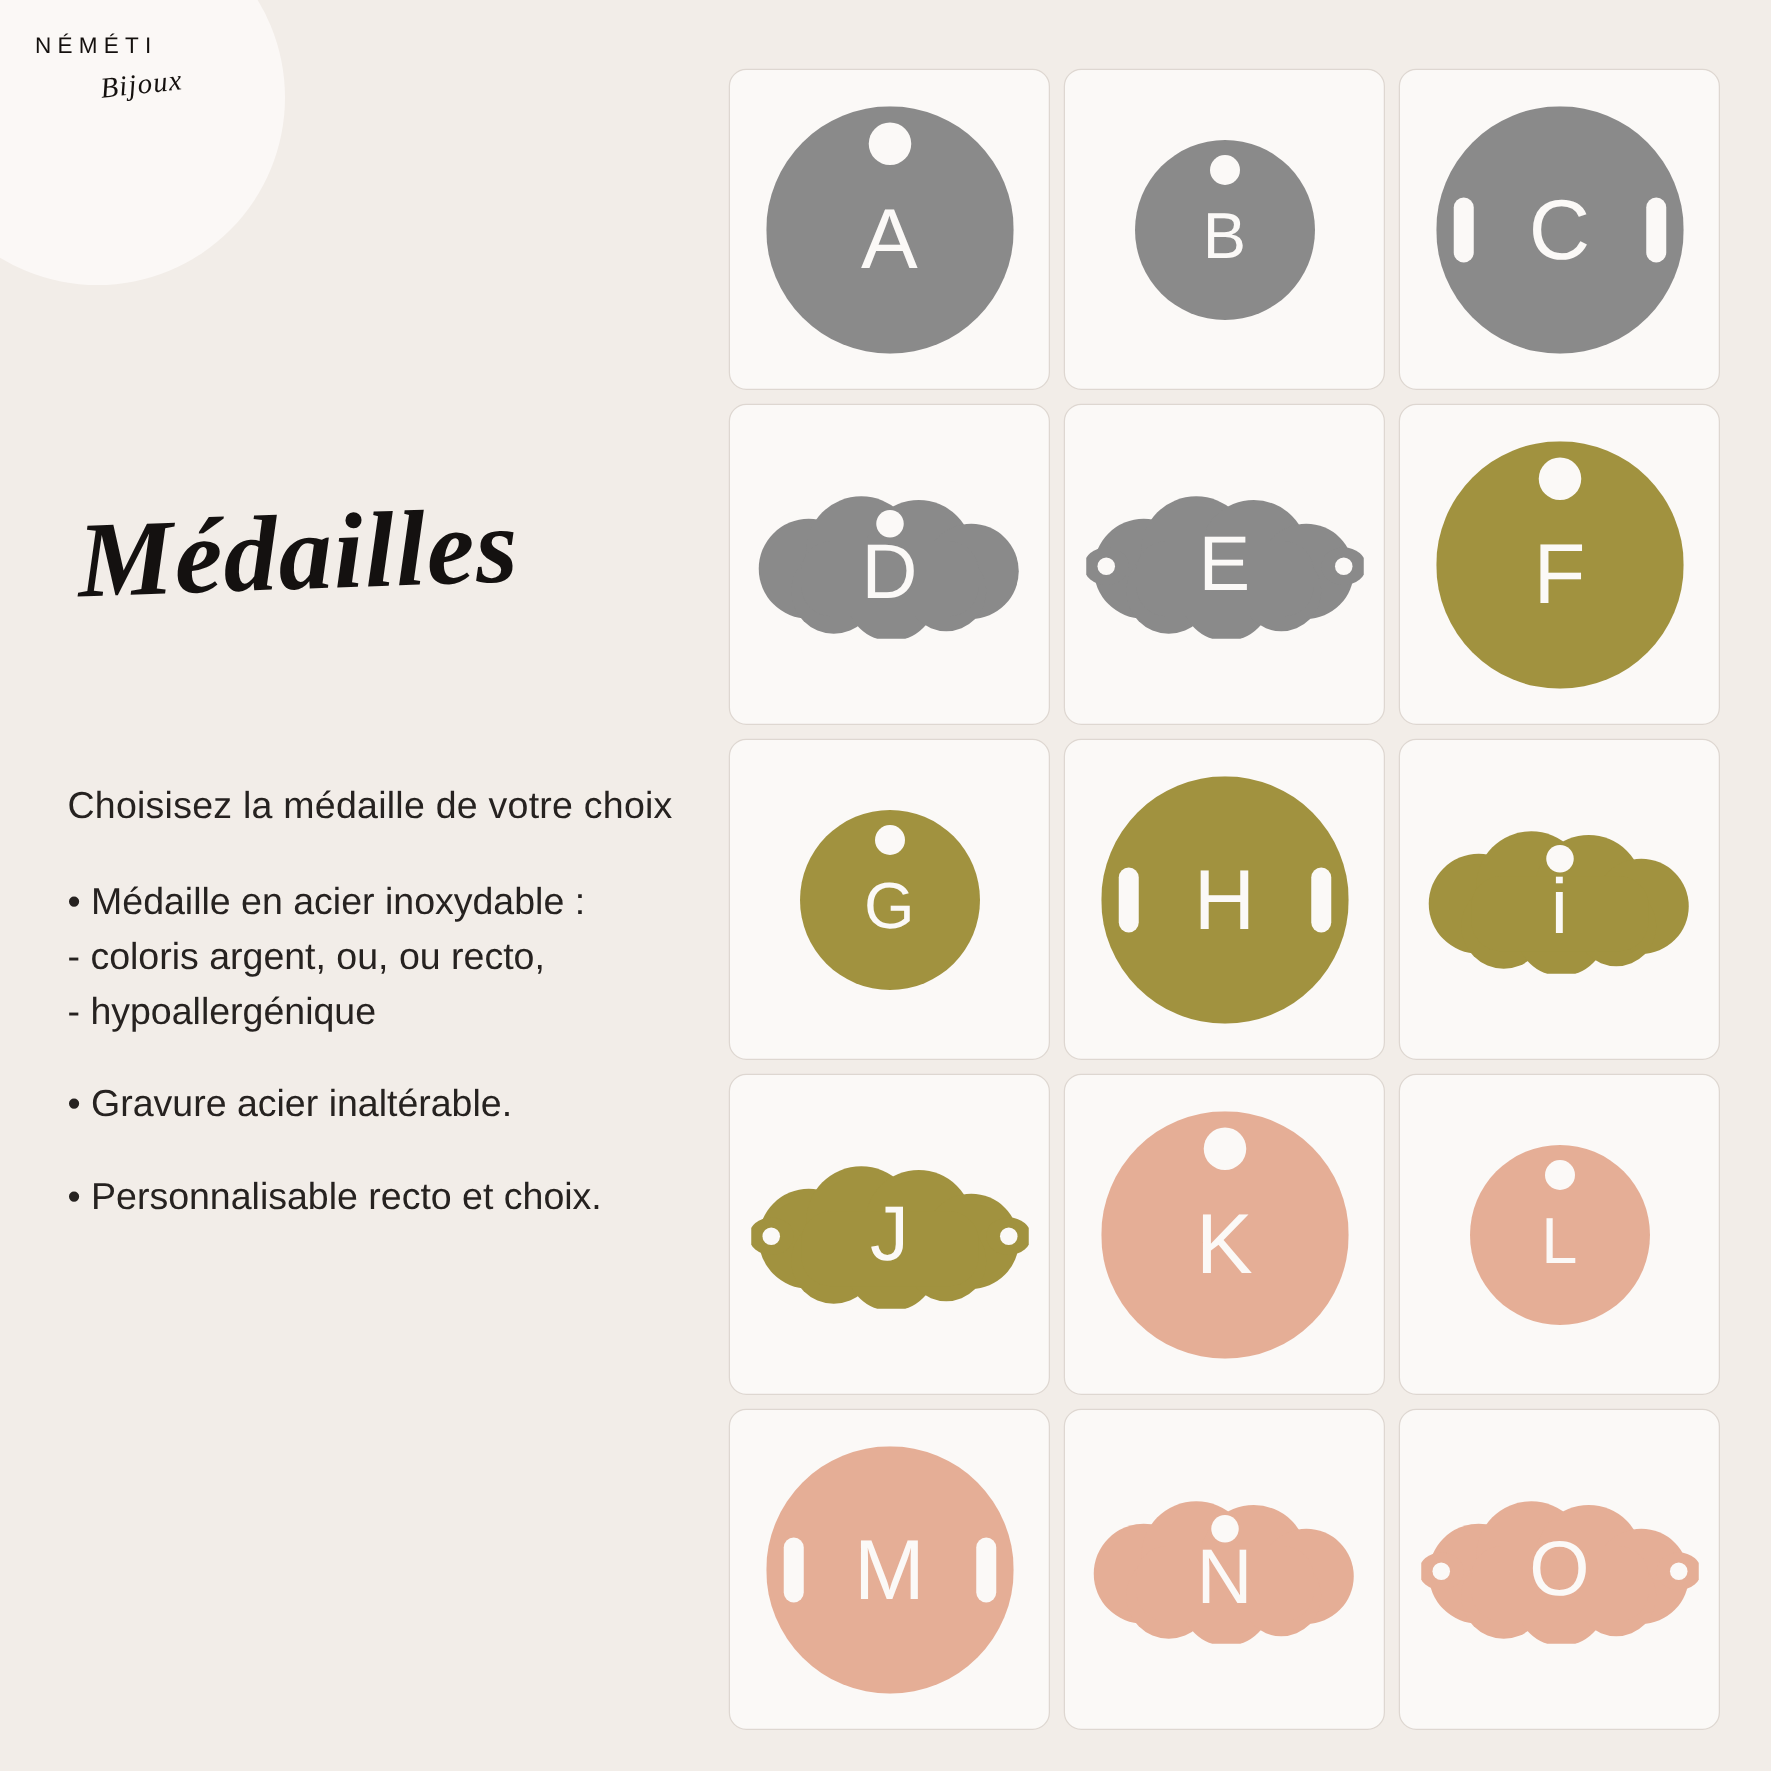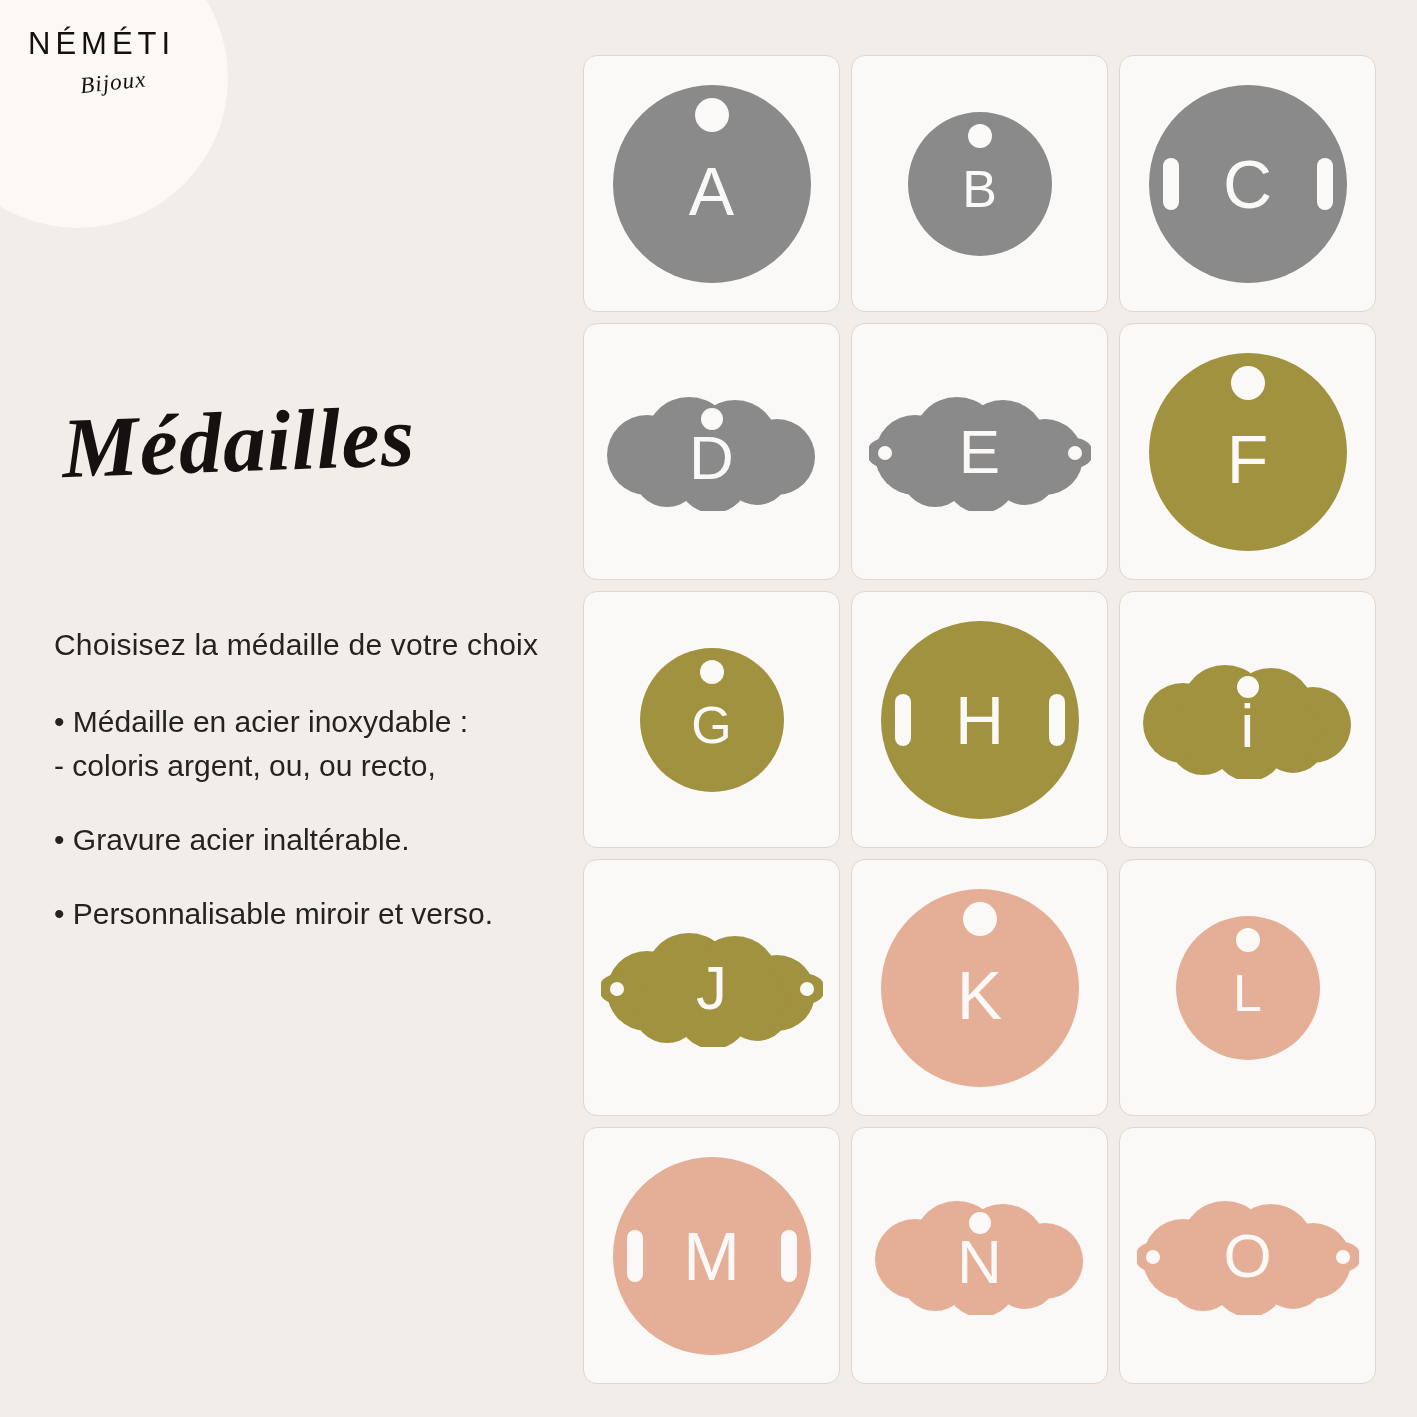--- a/index.html
+++ b/index.html
@@ -28,21 +28,21 @@
   }
   #logo-inner {
     position: absolute;
     left: 100px;
     top: 98px;
     width: 190px;
     text-align: left;
   }
   #logo-name {
     font-family: "Liberation Sans", sans-serif;
-    font-size: 31px;
+    font-size: 18px;
     letter-spacing: 5px;
     color: #14100e;
     white-space: nowrap;
   }
   #logo-sub {
     font-family: "Liberation Serif", serif;
     font-style: italic;
     font-size: 23px;
     color: #14100e;
     margin-top: 4px;
@@ -141,26 +141,27 @@
   </div>
 </div>
 
 <div id="left-col">
   <div id="title">Médailles</div>
   <div id="intro">Choisisez la médaille de votre choix</div>
   <div id="bullets">
       <div class="blk">
         <div class="ln">• Médaille en acier inoxydable :</div>
         <div class="ln">- coloris argent, ou, ou recto,</div>
+        <div class="ln">- hypoallergénique</div>
       </div>
       <div class="blk">
         <div class="ln">• Gravure acier inaltérable.</div>
       </div>
       <div class="blk">
-        <div class="ln">• Personnalisable miroir et verso.</div>
+        <div class="ln">• Personnalisable recto et choix.</div>
       </div>
     </div>
 </div>
 
 <div id="grid">
     <div class="cell">
       <div class="shape-wrap">
         <svg width="198" height="198" viewBox="0 0 198 198">
           <circle cx="99" cy="99" r="99" fill="#8a8a8a"></circle>
           <circle cx="99" cy="30" r="17" fill="#fbf9f7"></circle>

